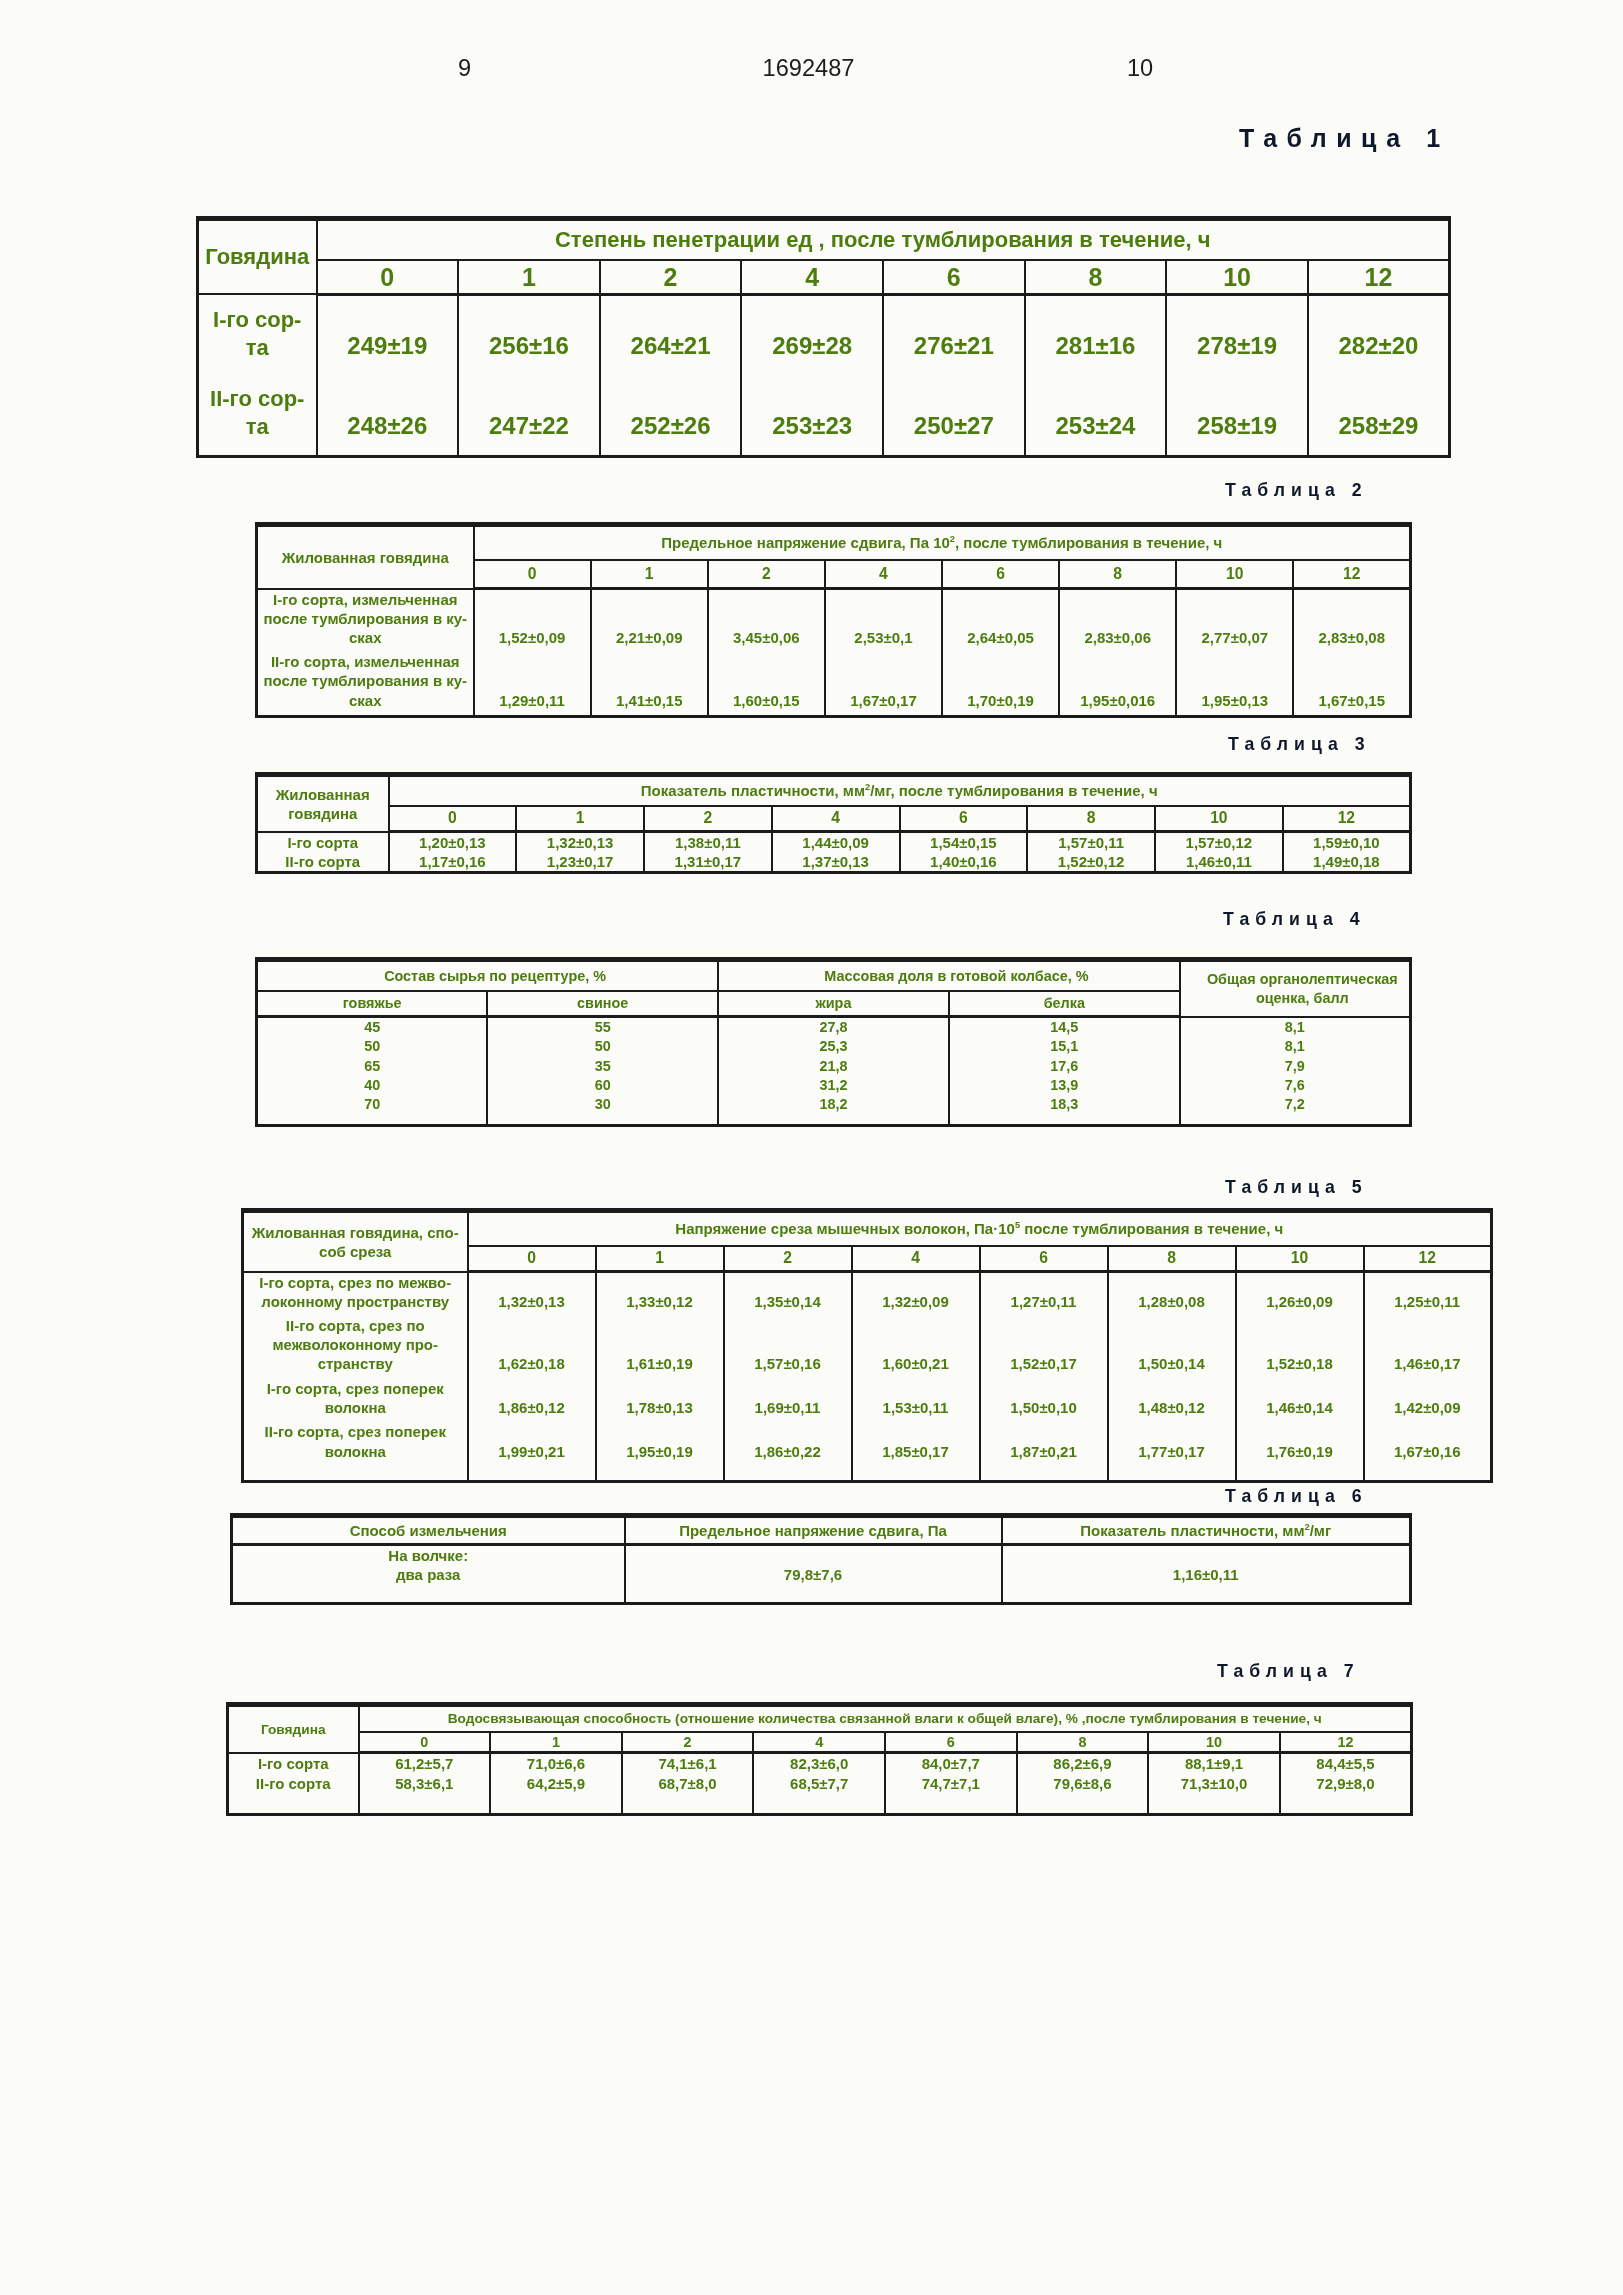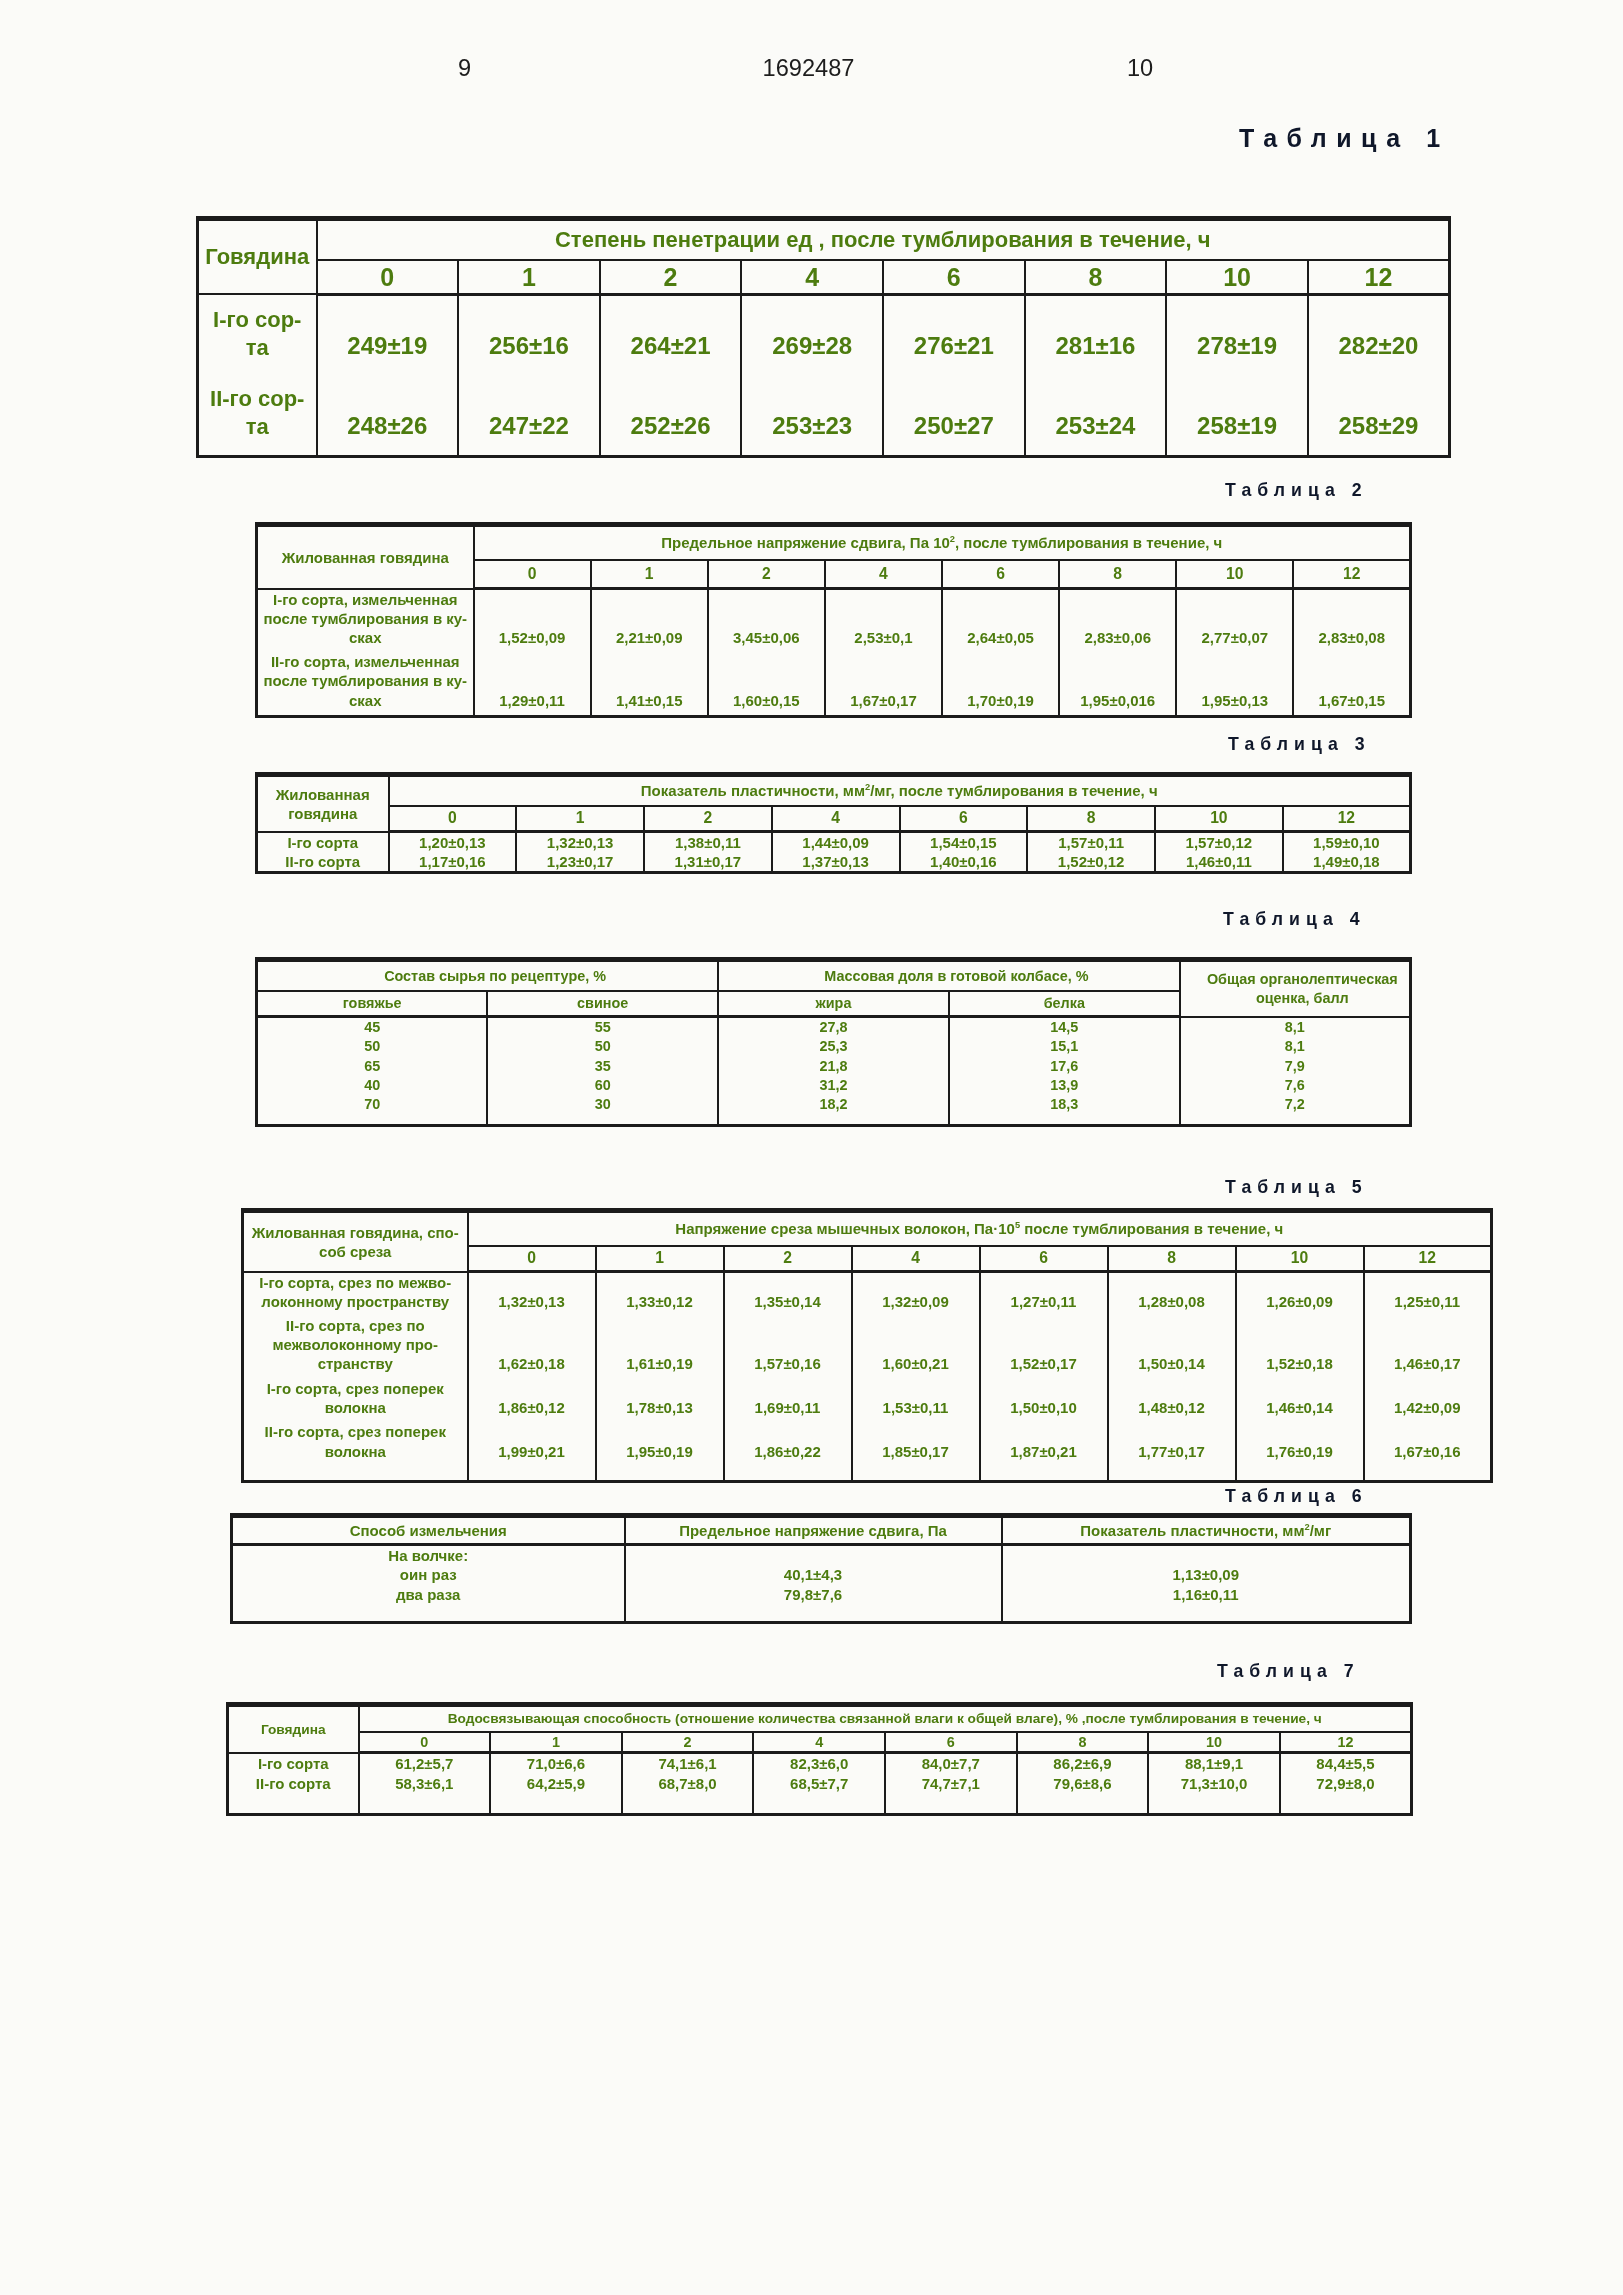--- a/index.html
+++ b/index.html
@@ -405,25 +405,20 @@
           </th>
         </tr>
       </thead>
       <tbody>
         <tr>
           <td>На волчке:</td>
           <td></td>
           <td></td>
         </tr>
         <tr>
-          <td>оин раз</td>
-          <td>40,1±4,3</td>
-          <td>1,13±0,09</td>
-        </tr>
-        <tr>
           <td>два раза</td>
           <td>79,8±7,6</td>
           <td>1,16±0,11</td>
         </tr>
       </tbody>
     </table>
   </div>
 
   <div class="abs caption cap-sm" style="left:1217px; top:1661px;">Таблица 7</div>
   <div class="abs" style="left:226px; top:1702px; width:1187px;">

